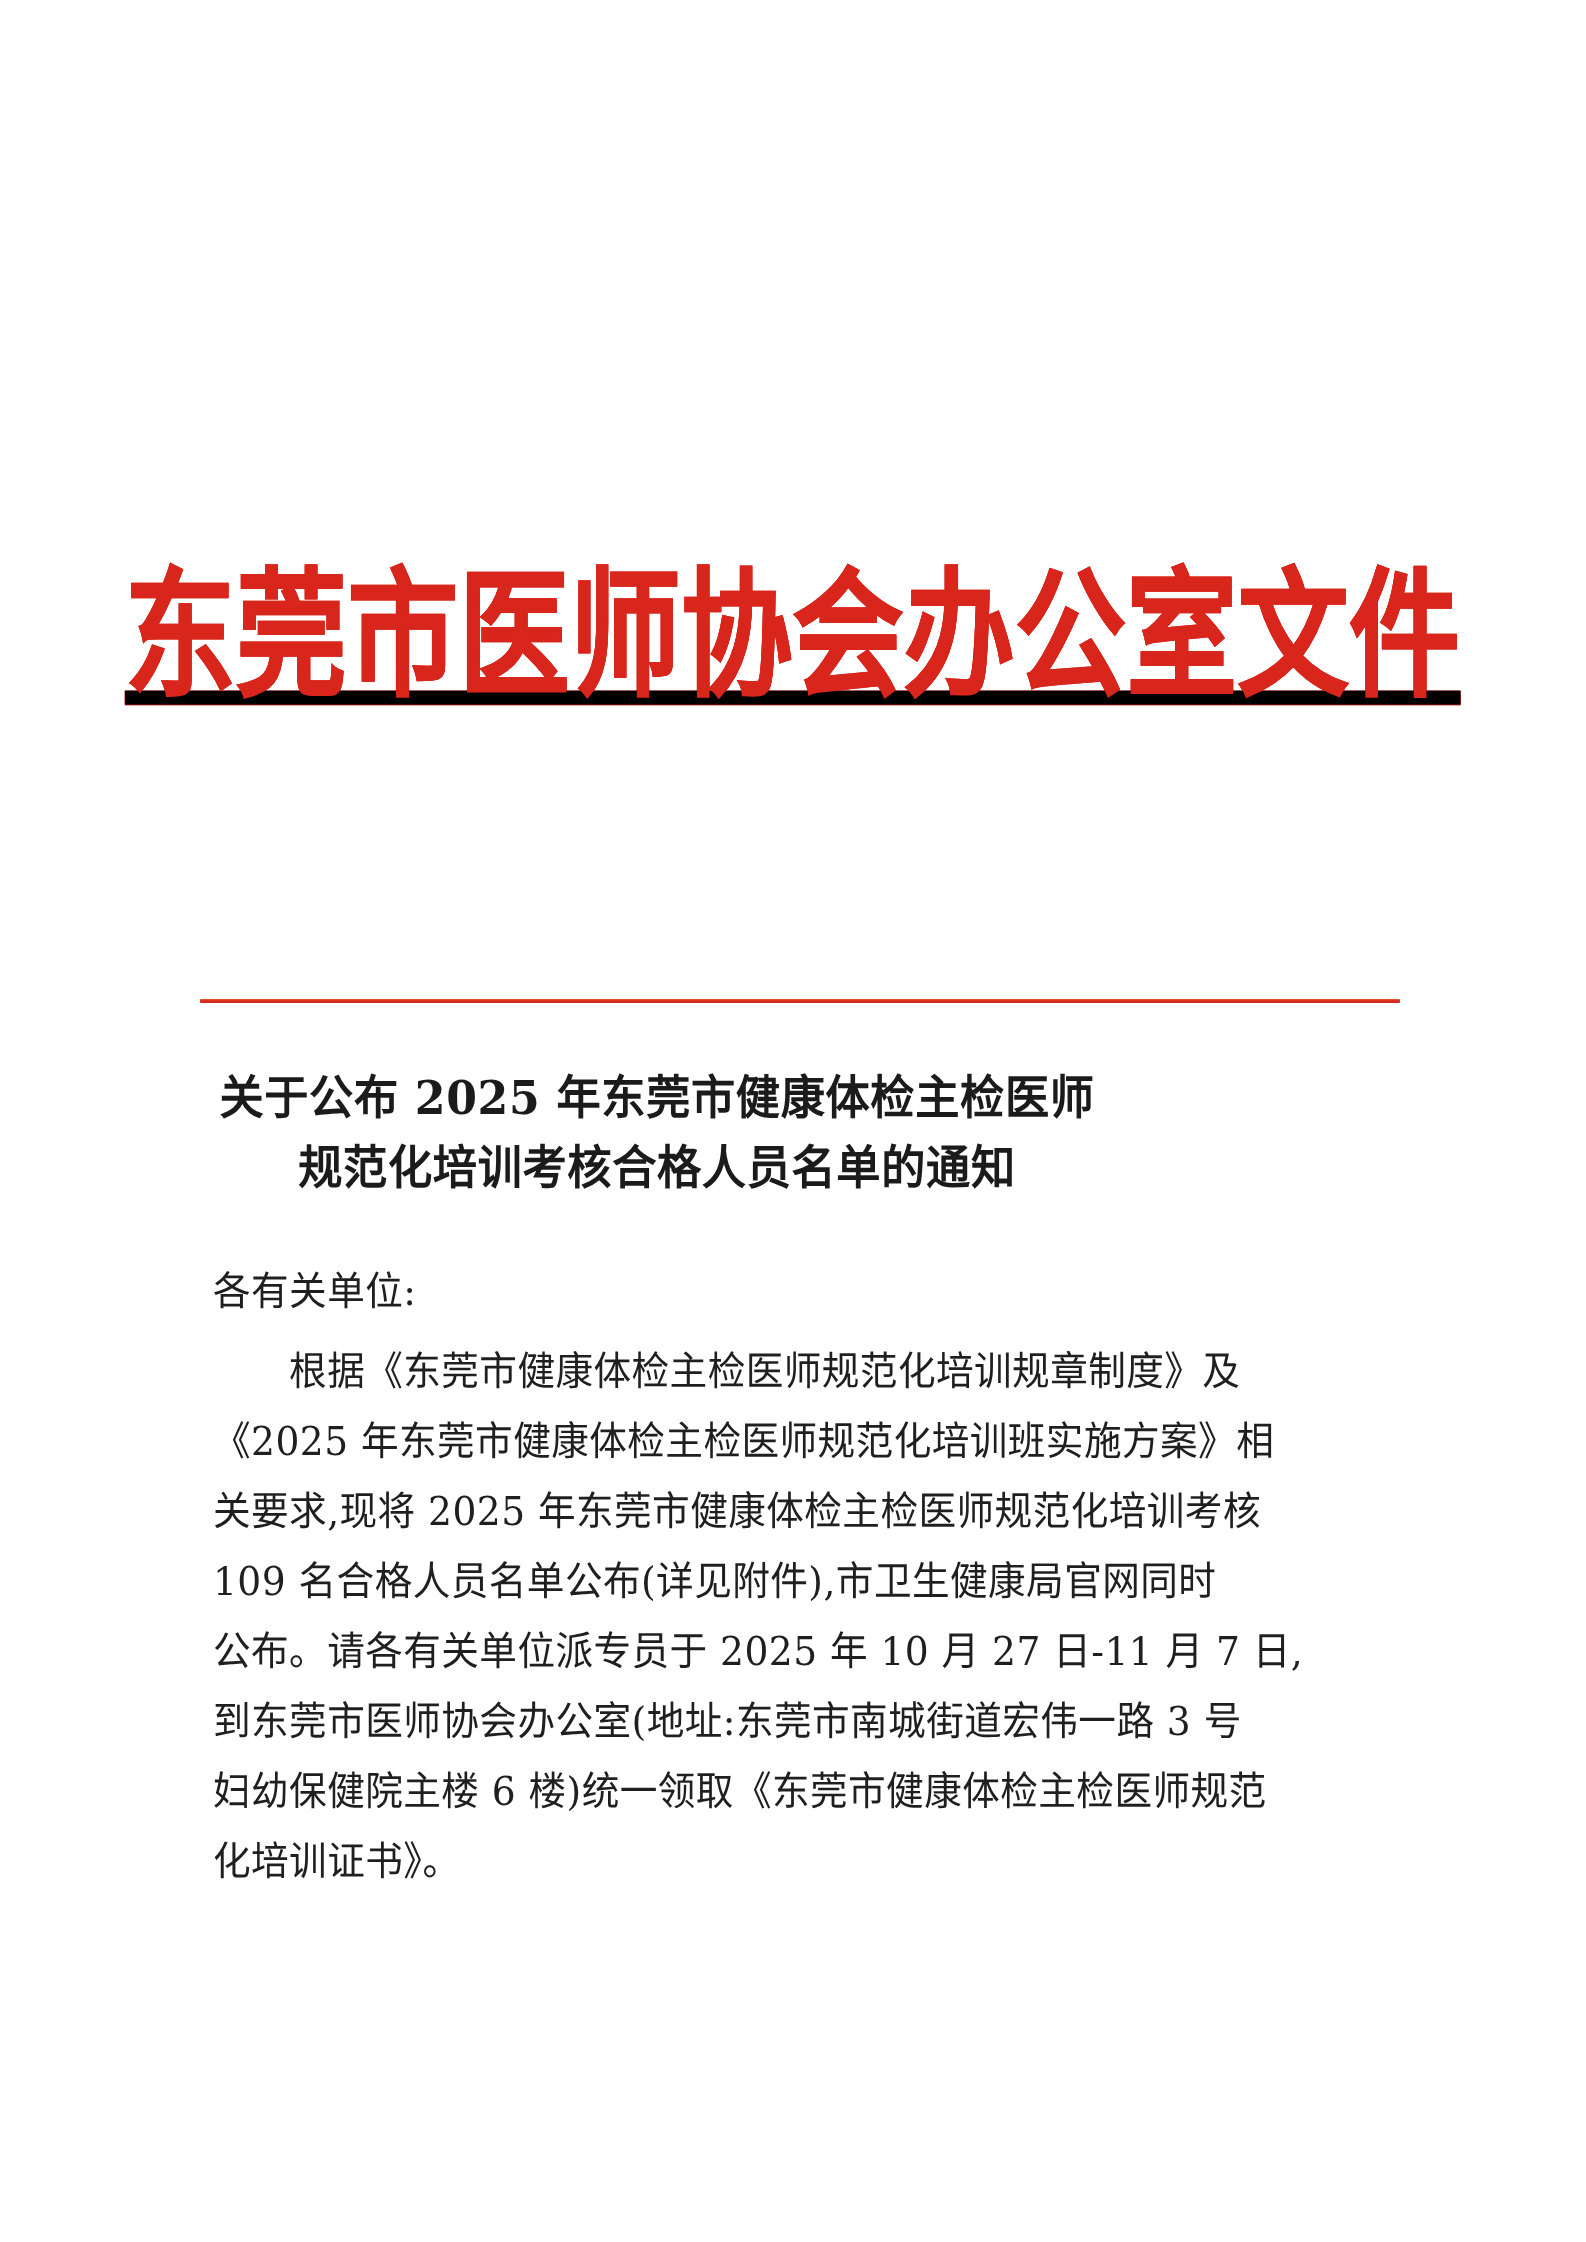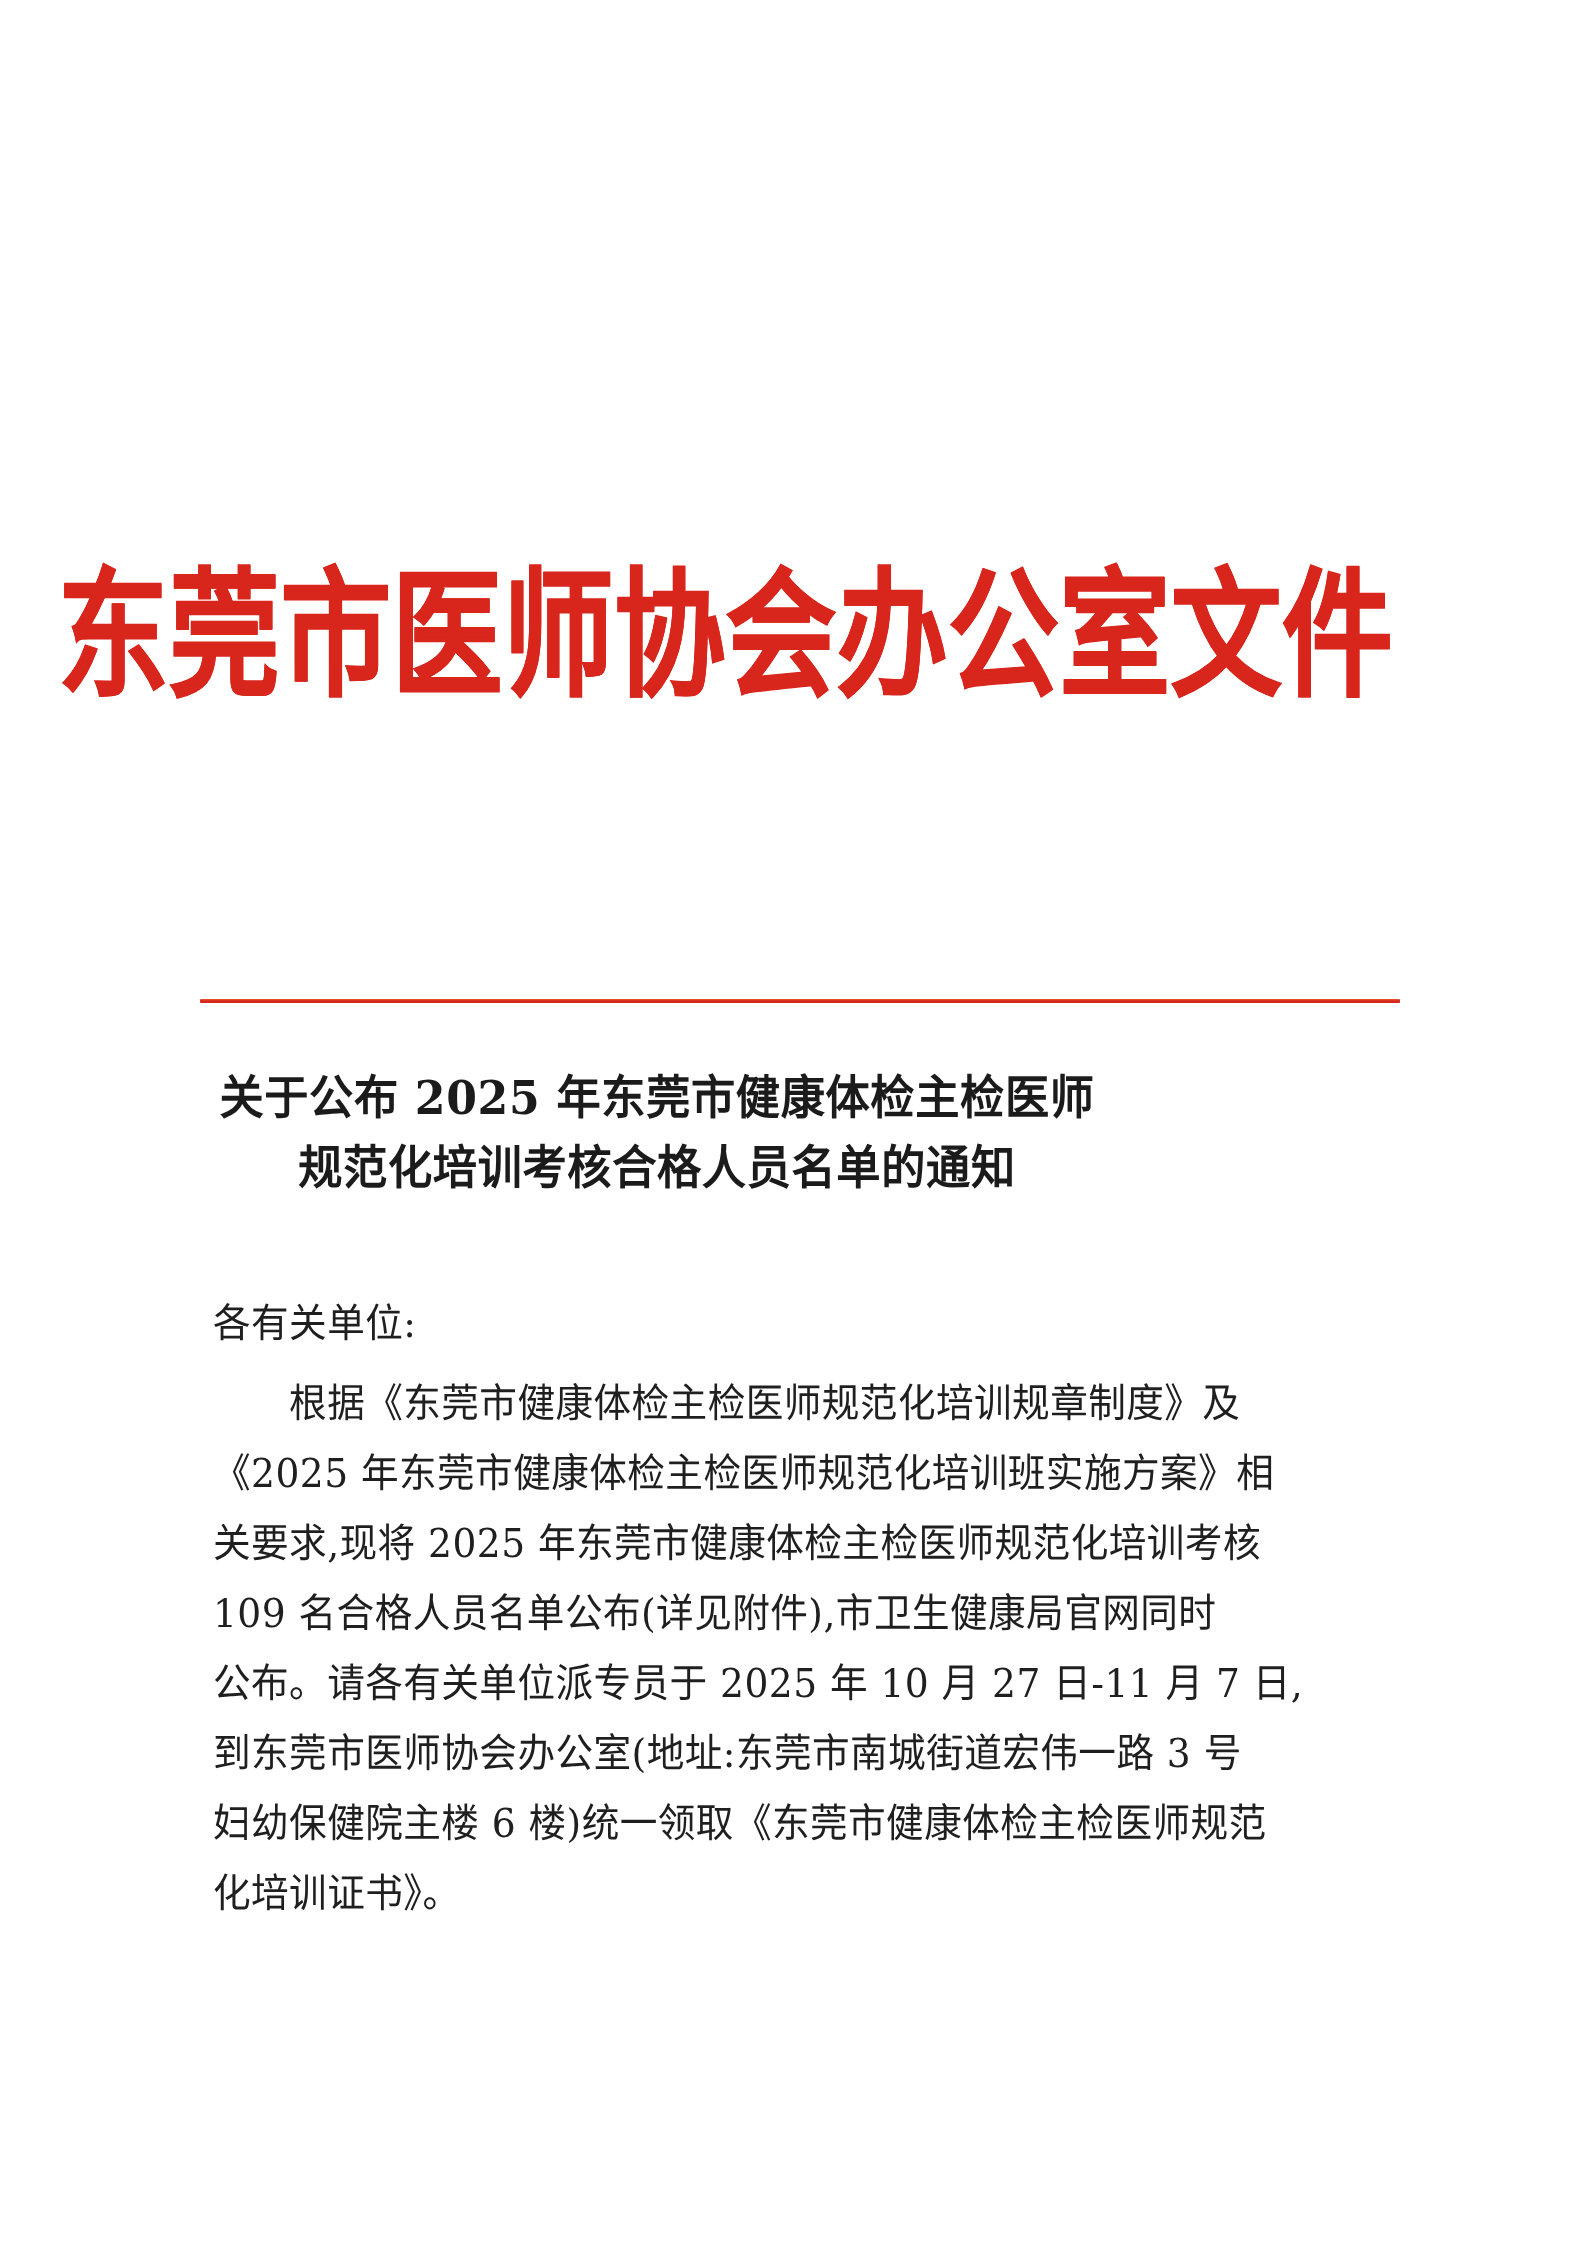--- a/index.html
+++ b/index.html
@@ -24,21 +24,22 @@
 
   
   .masthead-zone {
     position: absolute;
     left: 0;
     top: 540px;
     width: 1586px;
     height: 190px;
     display: flex;
     align-items: center;
-    justify-content: flex-start;
+    justify-content: center;
+    text-decoration: underline;
   }
   .masthead {
     font-family: "DejaVu Serif", "Liberation Serif", serif;
     font-weight: 700;
     font-size: 120px;
     line-height: 1;
     color: #d8261c;
     letter-spacing: 0.008em;
     white-space: nowrap;
     transform: scaleX(0.92) scaleY(1.16);
@@ -97,21 +98,21 @@
     letter-spacing: 0.015em;
     white-space: nowrap;
     transform: scaleX(0.94);
     transform-origin: center center;
   }
 
   
   .body-zone {
     position: absolute;
     left: 213px;
-    top: 1288px;
+    top: 1256px;
     width: 1190px;
   }
   .body-line {
     font-family: "DejaVu Serif", "Liberation Serif", serif;
     font-size: 40px;
     line-height: 70px;
     color: #1f1f1f;
     letter-spacing: 0.012em;
     white-space: nowrap;
     transform: scaleX(0.94);

